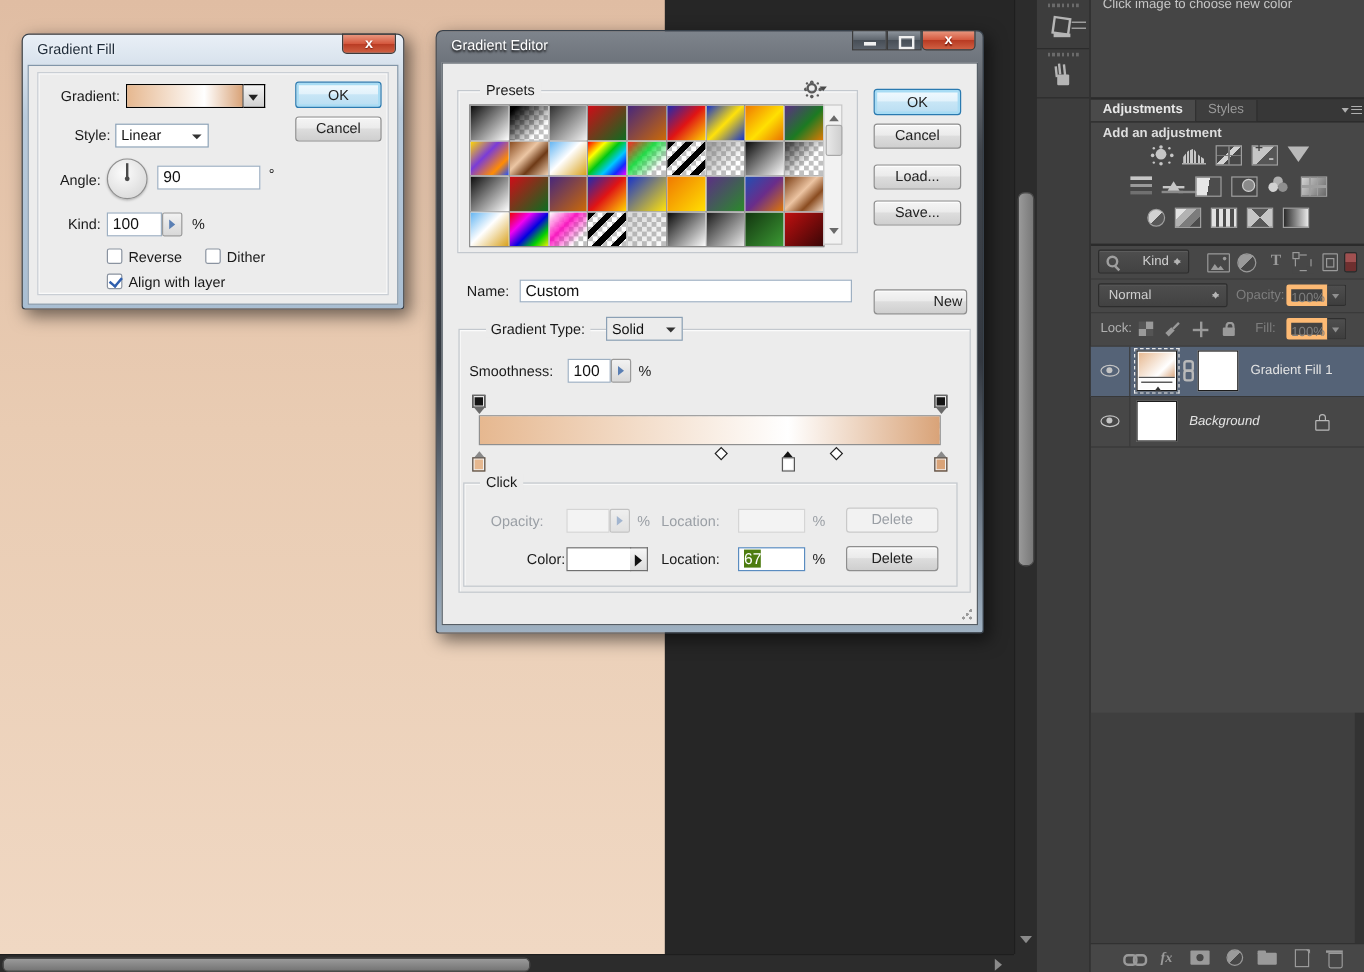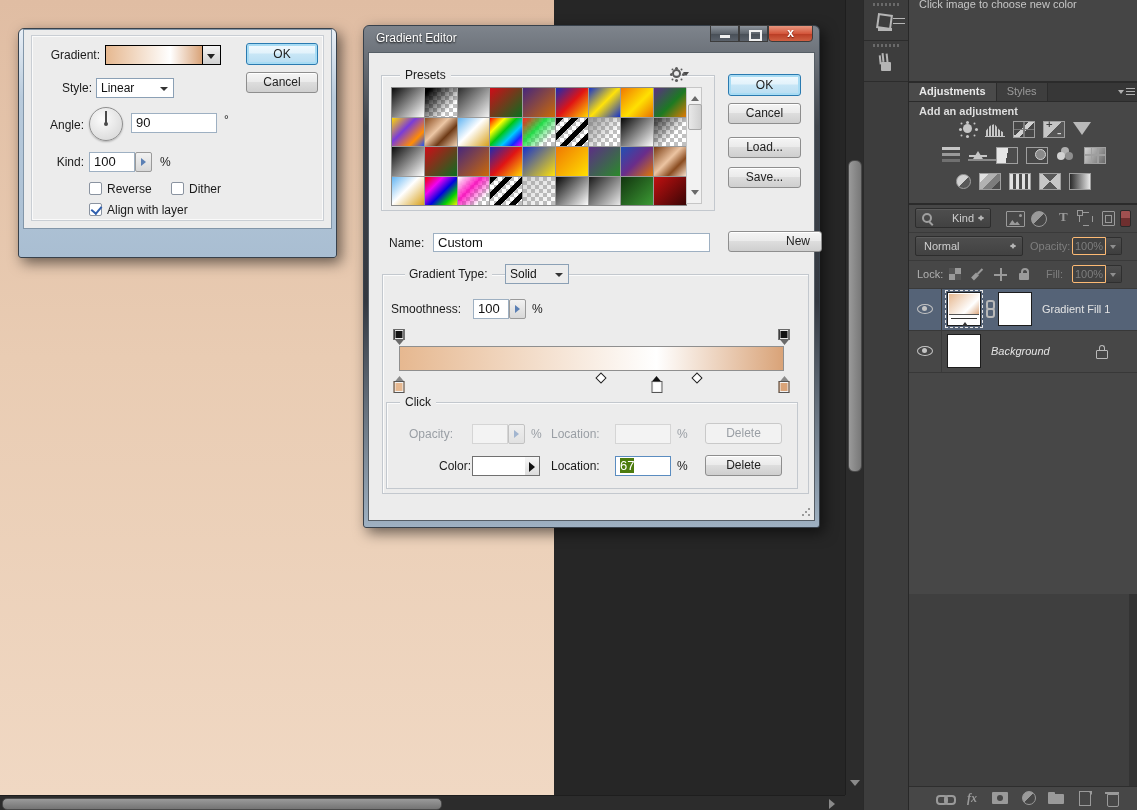--- a/index.html
+++ b/index.html
@@ -70,21 +70,21 @@
   .ai-gradmap{border:1px solid #9f9f9f;background:linear-gradient(90deg,#2a2a2a,#e8e8e8);}
 
   
   #layers-panel{position:absolute;left:0;top:205px;width:229px;height:605px;background:#474747;}
   .lrow{position:relative;height:27px;border-bottom:1px solid #3a3a3a;}
   .combo-dark{position:absolute;height:20px;background:linear-gradient(#4e4e4e,#424242);border:1px solid #2d2d2d;border-radius:2px;box-shadow:inset 0 1px 0 #5c5c5c;color:#cfcfcf;font-size:11px;line-height:19px;box-sizing:border-box;}
   .combo-dark .cd-ud::before{content:"";position:absolute;right:6px;top:3px;border:3px solid transparent;border-bottom:4px solid #b5b5b5;}
   .combo-dark .cd-ud::after{content:"";position:absolute;right:6px;bottom:3px;border:3px solid transparent;border-top:4px solid #b5b5b5;}
   .dark-label{position:absolute;font-size:11px;color:#b0b0b0;}
   .dim{color:#7e7e7e!important;}
-  .valbox{position:absolute;height:18px;width:34px;background:#424242;border:1px solid #fdba74;border-radius:2px 0 0 2px;color:#7e7e7e;font-size:11px;line-height:17px;text-align:center;box-sizing:border-box;}
+  .valbox{position:absolute;height:18px;width:34px;background:#424242;border:4px solid #fdba74;border-radius:2px 0 0 2px;color:#7e7e7e;font-size:11px;line-height:17px;text-align:center;box-sizing:border-box;}
   .valbtn{position:absolute;height:18px;width:16px;background:linear-gradient(#4e4e4e,#3e3e3e);border:1px solid #2f2f2f;border-left:none;border-radius:0 2px 2px 0;box-sizing:border-box;}
   .valbtn::before{content:"";position:absolute;left:4px;top:7px;border:3px solid transparent;border-top:4px solid #8f8f8f;}
 
   .mag{position:absolute;left:6px;top:4px;width:12px;height:12px;}
   .mag::before{content:"";position:absolute;left:0;top:0;width:6px;height:6px;border:2px solid #9f9f9f;border-radius:50%;}
   .mag::after{content:"";position:absolute;left:8px;top:8px;width:2px;height:5px;background:#9f9f9f;transform:rotate(-45deg);}
 
   .fic{position:relative;width:17px;height:14px;display:inline-block;}
   .fic-image{border:1px solid #9a9a9a;border-radius:1px;}
   .fic-image::before{content:"";position:absolute;left:2px;bottom:1px;width:11px;height:5px;background:#9a9a9a;clip-path:polygon(0 100%,30% 0,55% 70%,75% 30%,100% 100%);}
@@ -352,20 +352,26 @@
         <span class="bi bi-mask"></span>
         <span class="bi bi-adjustment"></span>
         <span class="bi bi-folder"></span>
         <span class="bi bi-new-layer"></span>
         <span class="bi bi-trash"></span>
       </div>
     </div>
   </div>
 
   <div class="dlg" id="dlg-fill">
+    <div class="tbar">
+      <span class="ttl">Gradient Fill</span>
+      <div class="winbtns">
+        <div class="wbtn close"></div>
+      </div>
+    </div>
     <div class="dlg-body">
       <div class="inner-frame"></div>
 
       <span class="lbl right" style="left:8px;top:18px;width:68px;">Gradient:</span>
       <div style="position:absolute;left:81px;top:15px;width:98px;height:20px;border:1px solid #000;box-sizing:border-box;">
         <div class="grad-fill-h" style="position: absolute; inset: 0px; background: linear-gradient(to right, rgb(230, 184, 144) 0%, rgb(255, 255, 255) 67%, rgb(217, 163, 120) 100%);"></div>
       </div>
       <div style="position:absolute;left:179px;top:15px;width:18px;height:20px;border:1px solid #000;border-left:none;background:linear-gradient(#f4f4f4,#d0d0d0);box-sizing:border-box;">
         <span style="position:absolute;left:4px;top:8px;border:4px solid transparent;border-top:5px solid #222;"></span>
       </div>
@@ -530,21 +536,21 @@
         <span class="da"></span>
       </div>
 
       <div class="btn7 default" style="left:359px;top:21px;width:73px;height:22px;line-height:20px;">OK</div>
       <div class="btn7" style="left:359px;top:50px;width:73px;height:21px;line-height:19px;">Cancel</div>
       <div class="btn7" style="left:359px;top:84px;width:73px;height:21px;line-height:19px;">Load...</div>
       <div class="btn7" style="left:359px;top:114px;width:73px;height:21px;line-height:19px;">Save...</div>
 
       <span class="lbl" style="left:20px;top:183px;">Name:</span>
       <div class="inp" style="left:64px;top:180px;width:277px;height:19px;">Custom</div>
-      <div class="btn7" style="left:359px;top:178px;width:94px;height:21px;line-height:19px;padding-left:46px;">New</div>
+      <div class="btn7" style="left:359px;top:188px;width:78px;height:21px;line-height:19px;padding-left:46px;">New</div>
 
       <div class="groupbox" style="left:13px;top:221px;width:425px;height:218px;"></div>
       <span class="lbl" style="left:36px;top:214px;background:#ececec;padding:0 4px;">Gradient Type:</span>
       <div class="combo7" style="left:136px;top:211px;width:64px;height:20px;background:#ececec;">
         <span>Solid</span>
       </div>
 
       <span class="lbl" style="left:22px;top:249px;">Smoothness:</span>
       <div class="inp" style="left:104px;top:246px;width:36px;height:20px;">100</div>
       <div class="spinbtn" style="left:140px;top:246px;height:20px;"></div>

